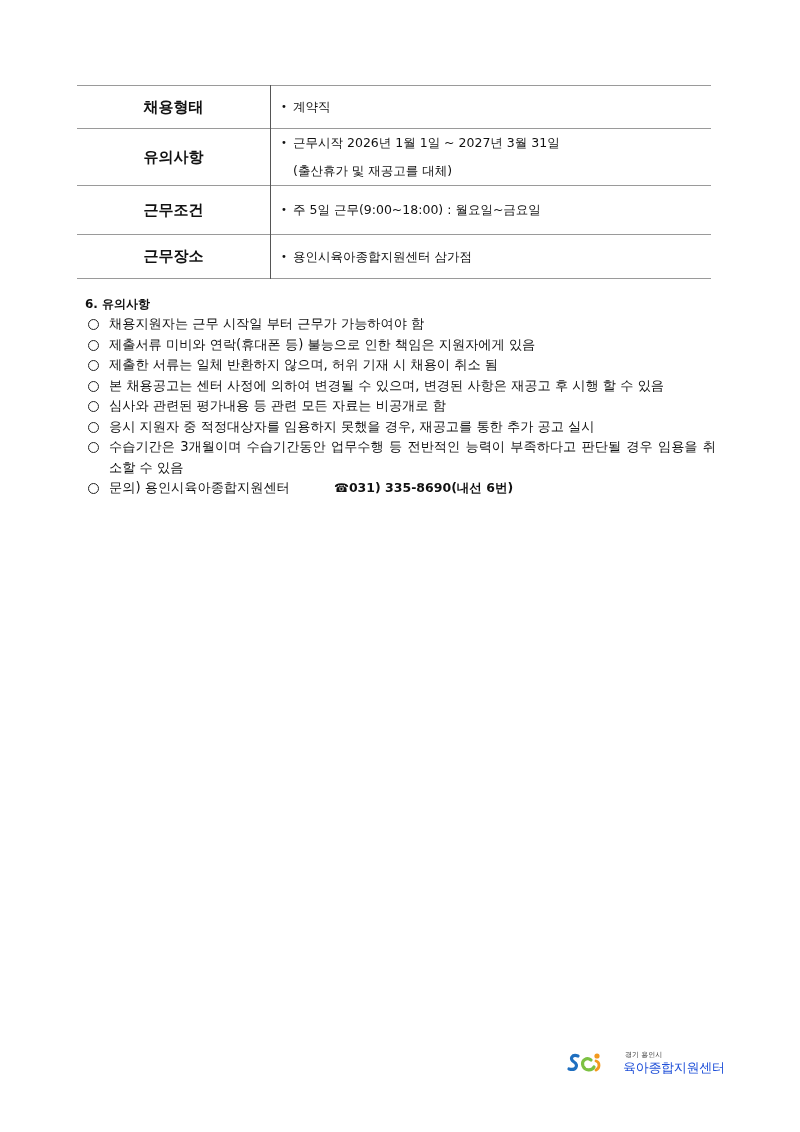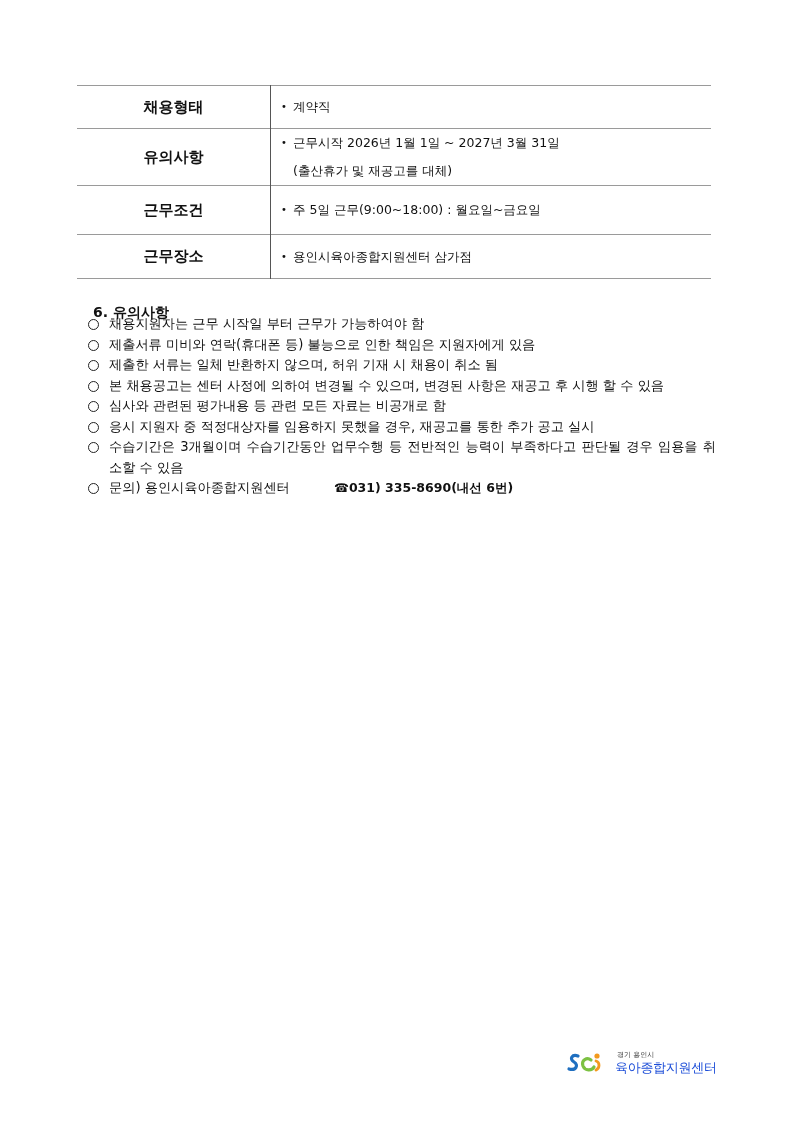--- a/index.html
+++ b/index.html
@@ -55,23 +55,23 @@
       line-height: 28px;
     }
     .value-line.cont {
       padding-left: 12px;
     }
 
     .section-heading {
       position: absolute;
       left: 77px;
       top: 288px;
-      font-size: 14px;
+      font-size: 12px;
       font-weight: bold;
-      margin: 16px;
+      margin: 8px;
     }
     .notes {
       position: absolute;
       left: 88px;
       top: 314px;
       width: 628px;
       margin: 0;
       padding: 0;
       list-style: none;
       font-size: 13.2px;
@@ -101,21 +101,21 @@
       font-weight: bold;
       font-size: 12px;
     }
 
     .logo {
       position: absolute;
       left: 567px;
       top: 1050px;
       display: flex;
       align-items: flex-end;
-      gap: 12px;
+      gap: 20px;
     }
     .logo-mark {
       width: 36px;
       height: 24px;
     }
     .logo-text {
       display: flex;
       flex-direction: column;
       line-height: 1;
     }

